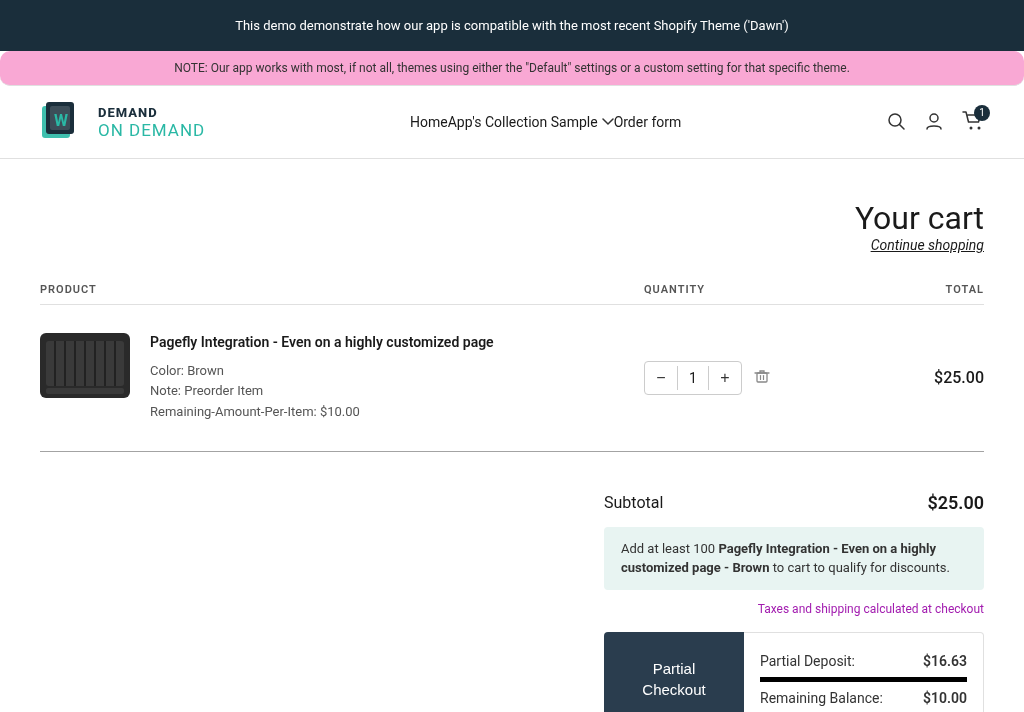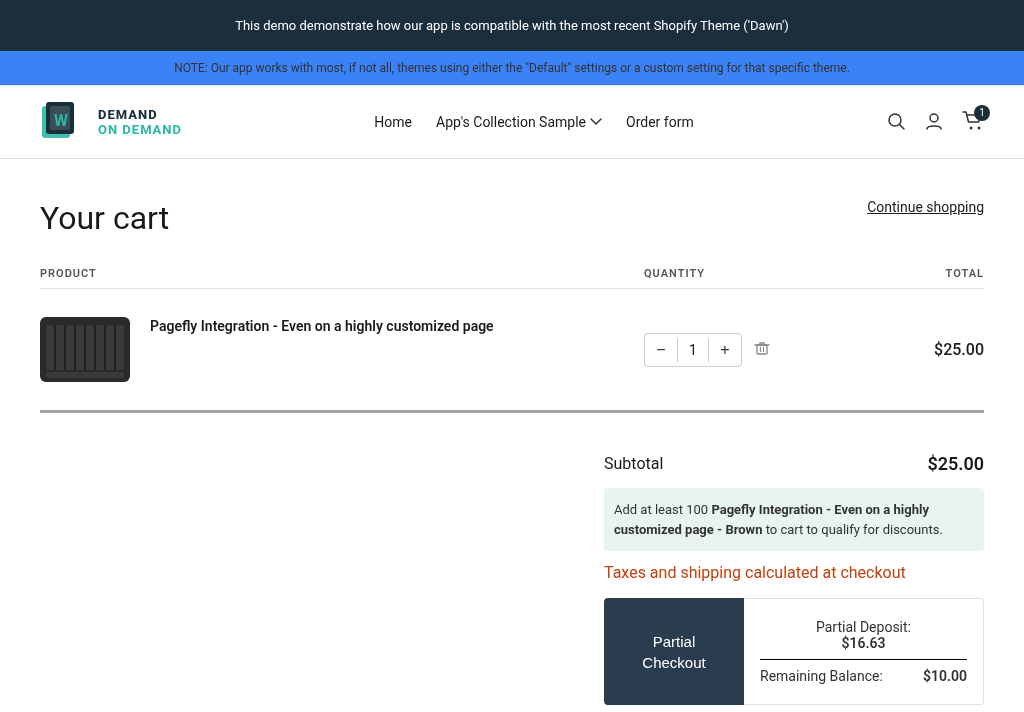--- a/index.html
+++ b/index.html
@@ -7,26 +7,27 @@
 
     
     .banner-dark {
       background: #1a2e3b;
       color: #fff;
       text-align: center;
       padding: 18px 20px;
       font-size: 13px;
     }
     .banner-light {
-      background: #3b82f6;
+      background: #f9a8d4;
       color: #333;
       text-align: center;
       padding: 10px 20px;
       font-size: 12px;
       border-bottom: 1px solid #e0e0e0;
+      border-radius: 10px;
     }
 
     
     .header {
       display: flex;
       align-items: center;
       justify-content: space-between;
       padding: 12px 40px;
       border-bottom: 1px solid #e0e0e0;
     }
@@ -35,21 +36,20 @@
       align-items: center;
       gap: 10px;
     }
     .logo-icon {
       width: 48px;
       height: 48px;
     }
     nav {
       display: flex;
       align-items: center;
-      gap: 24px;
     }
     nav a {
       text-decoration: none;
       color: #1a1a1a;
       font-size: 14px;
       cursor: pointer;
     }
     .nav-dropdown {
       display: flex;
       align-items: center;
@@ -81,34 +81,36 @@
     }
 
     
     .main {
       max-width: 1024px;
       margin: 0 auto;
       padding: 40px 40px 60px;
     }
     .cart-header {
       display: flex;
-      align-items: flex-start;
+      align-items: flex-end;
       justify-content: space-between;
       margin-bottom: 30px;
+      flex-direction: column;
     }
     .cart-title {
       font-size: 32px;
       font-weight: 400;
       color: #1a1a1a;
     }
     .continue-shopping {
       font-size: 14px;
       color: #1a1a1a;
       text-decoration: underline;
       cursor: pointer;
+      font-style: italic;
     }
 
     
     .cart-table-header {
       display: grid;
       grid-template-columns: 1fr 220px 120px;
       border-bottom: 1px solid #e0e0e0;
       padding-bottom: 8px;
       margin-bottom: 0;
     }
@@ -121,21 +123,21 @@
     }
     .col-label.right {
       text-align: right;
     }
 
     .cart-item-row {
       display: grid;
       grid-template-columns: 1fr 220px 120px;
       align-items: center;
       padding: 28px 0;
-      border-bottom: 3px solid #a3a3a3;
+      border-bottom: 1px solid #a3a3a3;
     }
     .product-cell {
       display: flex;
       align-items: flex-start;
       gap: 20px;
     }
     
     .keyboard-img {
       width: 90px;
       height: 65px;
@@ -245,34 +247,34 @@
       color: #1a1a1a;
     }
     .subtotal-value {
       font-size: 18px;
       font-weight: 600;
     }
 
     .discount-box {
       background: #e8f4f2;
       border-radius: 4px;
-      padding: 12px 10px;
+      padding: 12px 17px;
       font-size: 13px;
       color: #333;
       line-height: 1.5;
       margin-bottom: 12px;
     }
     .discount-box strong {
       font-weight: 700;
     }
 
     .tax-note {
-      font-size: 16px;
-      color: #c2410c;
-      text-align: left;
+      font-size: 12px;
+      color: #a21caf;
+      text-align: right;
       margin-bottom: 16px;
     }
 
     
     .partial-checkout-area {
       display: flex;
       align-items: stretch;
       gap: 0;
     }
     .partial-checkout-btn {
@@ -298,22 +300,21 @@
     }
     .deposit-row {
       display: flex;
       justify-content: space-between;
       align-items: center;
       padding: 8px 0;
       font-size: 14px;
       color: #333;
     }
     .deposit-row:first-child {
-      border-bottom: 1px solid #000000;
-      flex-direction: column;
+      border-bottom: 5px solid #000000;
     }
     .deposit-row .amount {
       font-weight: 600;
     }
   </style>
 </head>
 <body>
 
 <div class="banner-dark">
   <span>This demo demonstrate how our app is compatible with the most recent Shopify Theme ('Dawn')</span>
@@ -326,21 +327,21 @@
   <div class="logo-area">
 
     <svg class="logo-icon" viewBox="0 0 48 48">
       <rect x="2" y="8" width="28" height="32" rx="3" fill="#2ab8a5" opacity="0.9"></rect>
       <rect x="6" y="4" width="28" height="32" rx="3" fill="#1a2e3b"></rect>
       <rect x="10" y="8" width="20" height="24" rx="2" fill="#fff" opacity="0.15"></rect>
       <text x="14" y="28" font-size="16" fill="#2ab8a5" font-weight="bold">W</text>
     </svg>
     <div>
       <div style="font-size:13px;font-weight:800;color:#1a2e3b;letter-spacing:1px;">DEMAND</div>
-      <div style="font-size:13px;font-weight:700;color:#2ab8a5;letter-spacing:1px;">ON DEMAND</div>
+      <div style="font-size:17px;font-weight:400;color:#2ab8a5;letter-spacing:1px;">ON DEMAND</div>
     </div>
   </div>
 
   <nav>
     <a>Home</a>
     <div class="nav-dropdown">
       <span>App's Collection Sample</span>
       <svg width="12" height="8" viewBox="0 0 12 8">
           <path d="M1 1l5 5 5-5" stroke="#333" stroke-width="1.5" fill="none" stroke-linecap="round"></path>
         </svg>
@@ -384,20 +385,25 @@
     <span class="col-label">QUANTITY</span>
     <span class="col-label right">TOTAL</span>
   </div>
 
   <div class="cart-item-row">
 
     <div class="product-cell">
       <div class="keyboard-img"></div>
       <div class="product-info">
         <h3>Pagefly Integration - Even on a highly customized page</h3>
+        <div class="product-meta">
+          <div>Color: Brown</div>
+          <div>Note: Preorder Item</div>
+          <div>Remaining-Amount-Per-Item: $10.00</div>
+        </div>
       </div>
     </div>
 
     <div class="quantity-cell">
       <div class="qty-controls">
         <button class="qty-btn">−</button>
         <span class="qty-value">1</span>
         <button class="qty-btn">+</button>
       </div>
       <button class="delete-btn">

